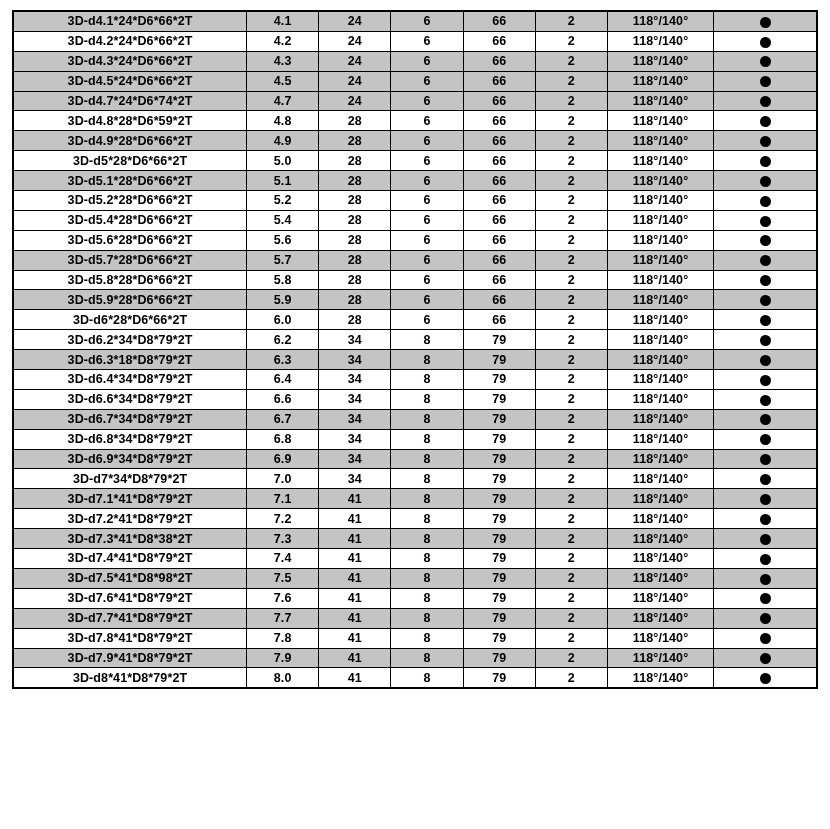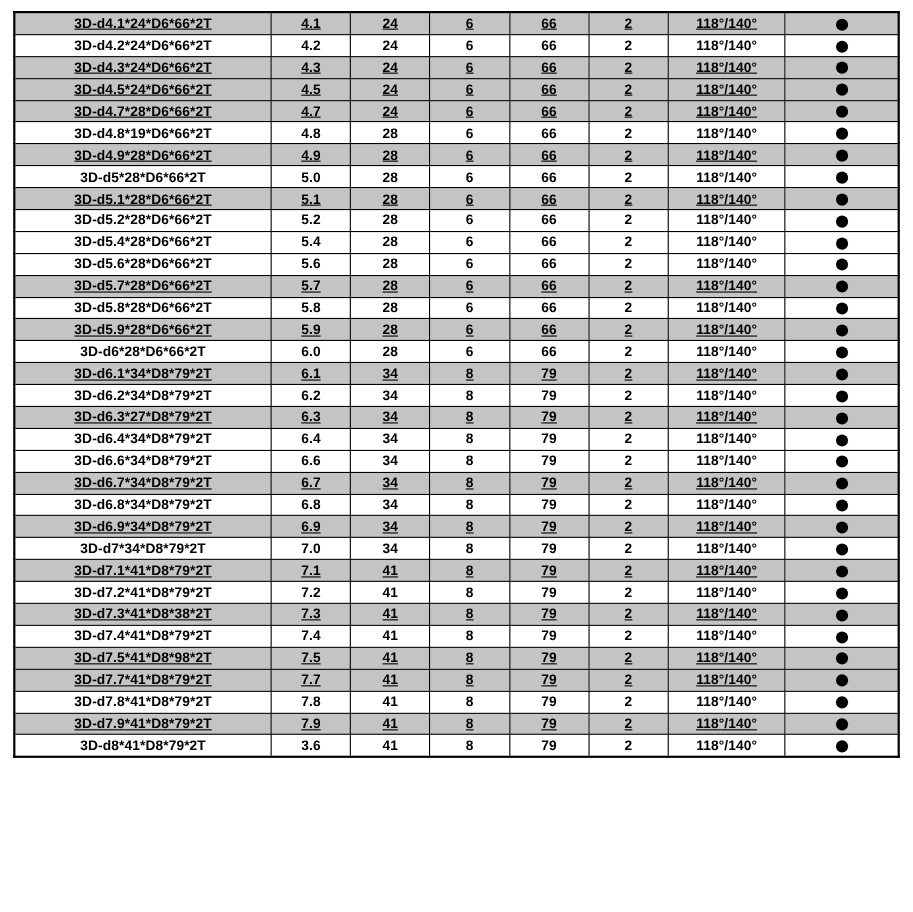--- a/index.html
+++ b/index.html
@@ -34,21 +34,20 @@
     white-space: nowrap;
     overflow: hidden;
     letter-spacing: 0.1px;
   }
   tr.row-even {
     background: #ffffff;
     padding-left: 30px;
   }
   tr.row-odd {
     background: #c4c4c4;
-    text-decoration: underline;
   }
   .dot {
     display: inline-block;
     width: 11px;
     height: 11px;
     border-radius: 50%;
     background: #000;
     vertical-align: middle;
   }
 </style>
@@ -110,33 +109,33 @@
     <td>24</td>
     <td>6</td>
     <td>66</td>
     <td>2</td>
     <td>118°/140°</td>
     <td>
       <span class="dot" style="background: rgb(0, 0, 0);"></span>
     </td>
   </tr>
         <tr class="row-odd">
-    <td>3D-d4.7*28*D6*66*2T</td>
+    <td>3D-d4.7*24*D6*74*2T</td>
     <td>4.7</td>
     <td>24</td>
     <td>6</td>
     <td>66</td>
     <td>2</td>
     <td>118°/140°</td>
     <td>
       <span class="dot" style="background: rgb(0, 0, 0);"></span>
     </td>
   </tr>
         <tr class="row-even">
-    <td>3D-d4.8*19*D6*66*2T</td>
+    <td>3D-d4.8*28*D6*59*2T</td>
     <td>4.8</td>
     <td>28</td>
     <td>6</td>
     <td>66</td>
     <td>2</td>
     <td>118°/140°</td>
     <td>
       <span class="dot" style="background: rgb(0, 0, 0);"></span>
     </td>
   </tr>
@@ -253,46 +252,34 @@
     <td>6.0</td>
     <td>28</td>
     <td>6</td>
     <td>66</td>
     <td>2</td>
     <td>118°/140°</td>
     <td>
       <span class="dot" style="background: rgb(0, 0, 0);"></span>
     </td>
   </tr>
-        <tr class="row-odd">
-    <td>3D-d6.1*34*D8*79*2T</td>
-    <td>6.1</td>
-    <td>34</td>
-    <td>8</td>
-    <td>79</td>
-    <td>2</td>
-    <td>118°/140°</td>
-    <td>
-      <span class="dot" style="background: rgb(0, 0, 0);"></span>
-    </td>
-  </tr>
         <tr class="row-even">
     <td>3D-d6.2*34*D8*79*2T</td>
     <td>6.2</td>
     <td>34</td>
     <td>8</td>
     <td>79</td>
     <td>2</td>
     <td>118°/140°</td>
     <td>
       <span class="dot" style="background: rgb(0, 0, 0);"></span>
     </td>
   </tr>
         <tr class="row-odd">
-    <td>3D-d6.3*27*D8*79*2T</td>
+    <td>3D-d6.3*18*D8*79*2T</td>
     <td>6.3</td>
     <td>34</td>
     <td>8</td>
     <td>79</td>
     <td>2</td>
     <td>118°/140°</td>
     <td>
       <span class="dot" style="background: rgb(0, 0, 0);"></span>
     </td>
   </tr>
@@ -421,20 +408,32 @@
     <td>7.5</td>
     <td>41</td>
     <td>8</td>
     <td>79</td>
     <td>2</td>
     <td>118°/140°</td>
     <td>
       <span class="dot" style="background: rgb(0, 0, 0);"></span>
     </td>
   </tr>
+        <tr class="row-even">
+    <td>3D-d7.6*41*D8*79*2T</td>
+    <td>7.6</td>
+    <td>41</td>
+    <td>8</td>
+    <td>79</td>
+    <td>2</td>
+    <td>118°/140°</td>
+    <td>
+      <span class="dot" style="background: rgb(0, 0, 0);"></span>
+    </td>
+  </tr>
         <tr class="row-odd">
     <td>3D-d7.7*41*D8*79*2T</td>
     <td>7.7</td>
     <td>41</td>
     <td>8</td>
     <td>79</td>
     <td>2</td>
     <td>118°/140°</td>
     <td>
       <span class="dot" style="background: rgb(0, 0, 0);"></span>
@@ -459,21 +458,21 @@
     <td>8</td>
     <td>79</td>
     <td>2</td>
     <td>118°/140°</td>
     <td>
       <span class="dot" style="background: rgb(0, 0, 0);"></span>
     </td>
   </tr>
         <tr class="row-even">
     <td>3D-d8*41*D8*79*2T</td>
-    <td>3.6</td>
+    <td>8.0</td>
     <td>41</td>
     <td>8</td>
     <td>79</td>
     <td>2</td>
     <td>118°/140°</td>
     <td>
       <span class="dot" style="background: rgb(0, 0, 0);"></span>
     </td>
   </tr>
       </tbody>

